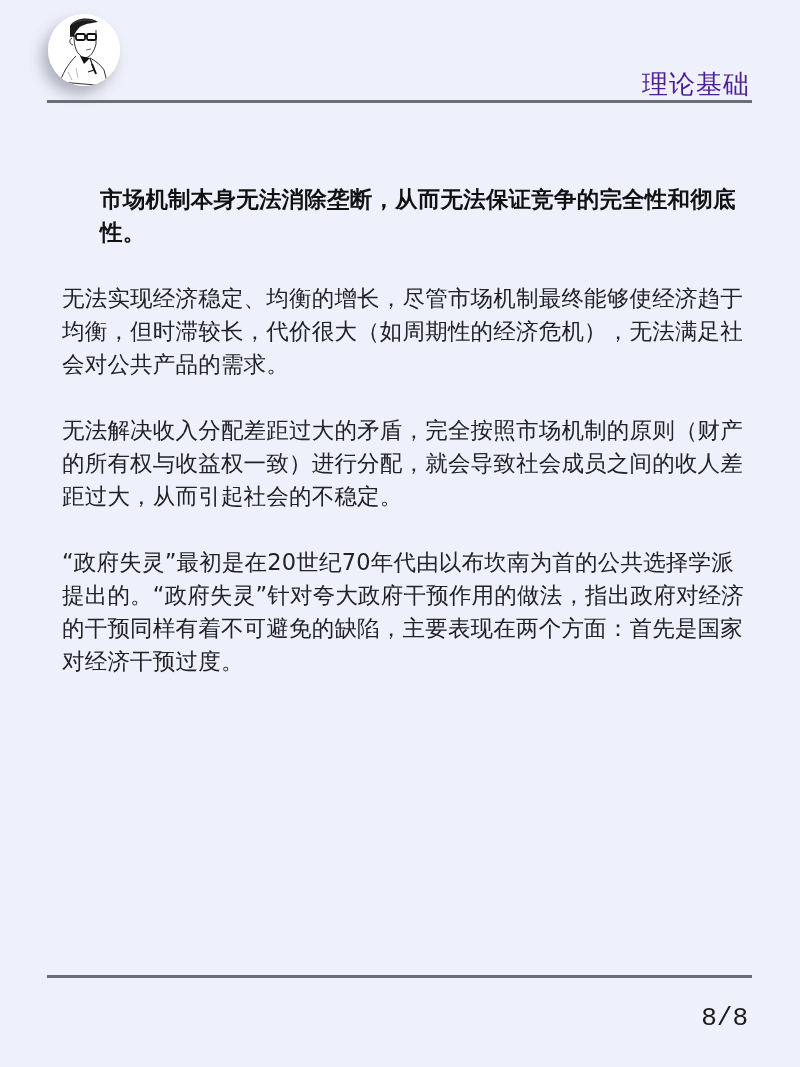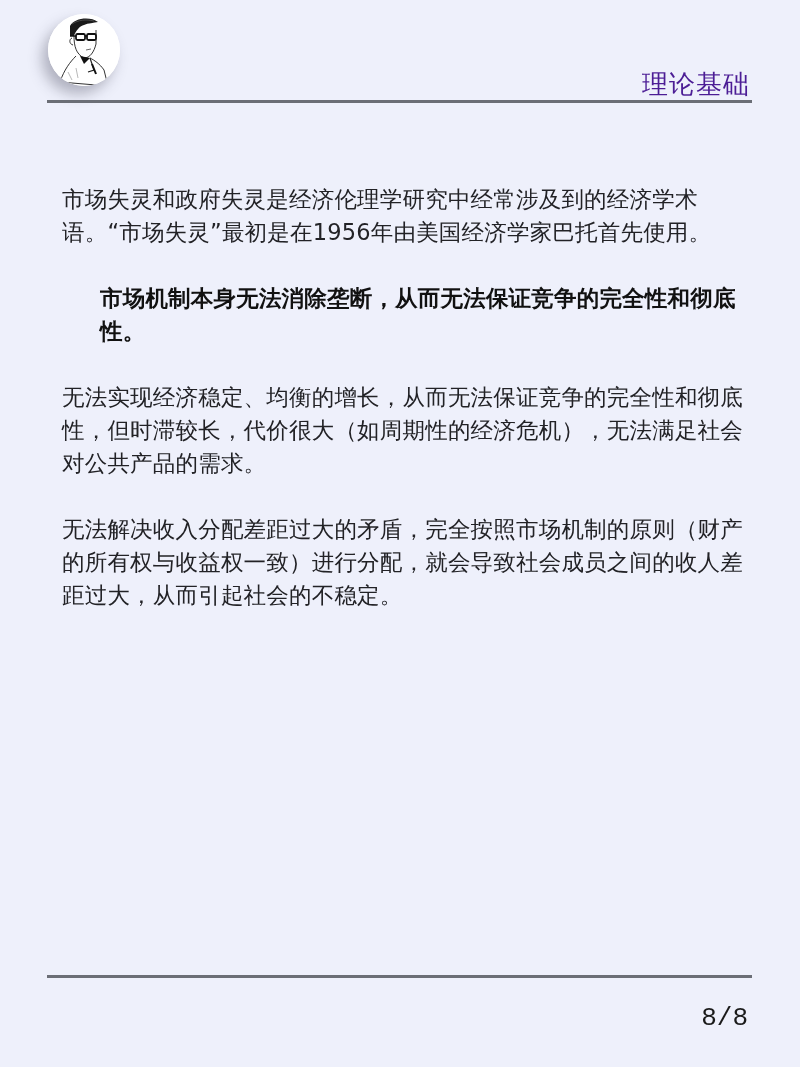--- a/index.html
+++ b/index.html
@@ -107,21 +107,21 @@
     <path d="M44 50 L48 60" stroke="#111" stroke-width="2"></path>
     <path d="M20 58 L24 66 M28 54 L30 64" stroke="#888" stroke-width="0.6"></path>
   </svg>
 </div>
 
 <div class="page-title">理论基础</div>
 
 <div class="rule top"></div>
 
 <div class="content">
-  <p class="para">市场失灵和政府失灵是经济伦理学研究中经常涉及到的经济学术语。“市场失灵”最初是在1956年由美国经济学家巴托首先使用。</p>
   <p class="para bold">市场机制本身无法消除垄断，从而无法保证竞争的完全性和彻底性。</p>
-  <p class="para">无法实现经济稳定、均衡的增长，从而无法保证竞争的完全性和彻底性，但时滞较长，代价很大（如周期性的经济危机），无法满足社会对公共产品的需求。</p>
+  <p class="para">无法实现经济稳定、均衡的增长，尽管市场机制最终能够使经济趋于均衡，但时滞较长，代价很大（如周期性的经济危机），无法满足社会对公共产品的需求。</p>
   <p class="para">无法解决收入分配差距过大的矛盾，完全按照市场机制的原则（财产的所有权与收益权一致）进行分配，就会导致社会成员之间的收人差距过大，从而引起社会的不稳定。</p>
+  <p class="para">“政府失灵”最初是在20世纪70年代由以布坎南为首的公共选择学派提出的。“政府失灵”针对夸大政府干预作用的做法，指出政府对经济的干预同样有着不可避免的缺陷，主要表现在两个方面：首先是国家对经济干预过度。</p>
 </div>
 
 <div class="rule bottom"></div>
 
 <div class="page-number">8/8</div>
 
 </body></html>

